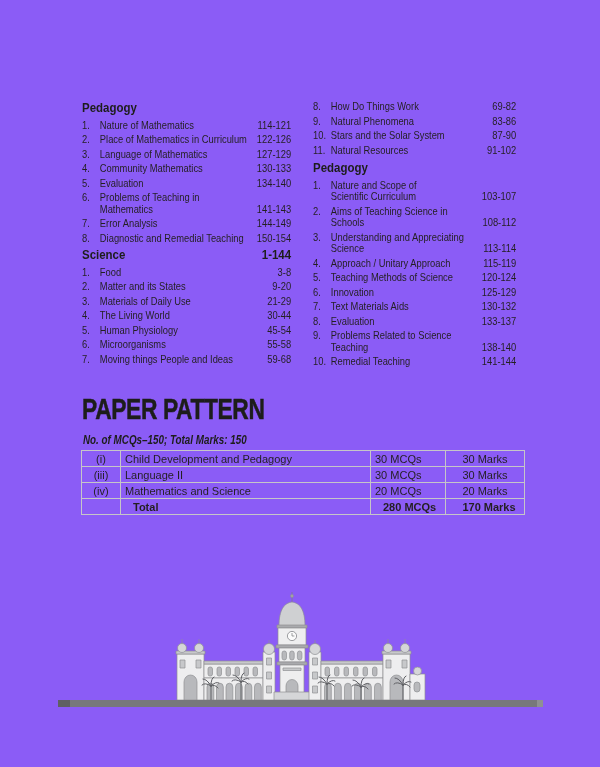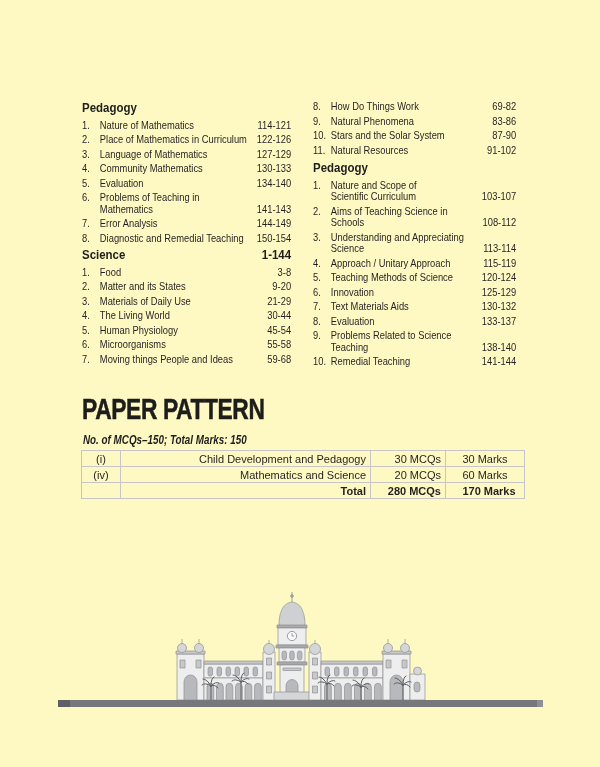--- a/index.html
+++ b/index.html
@@ -1,16 +1,16 @@
 <!DOCTYPE html>
 <html><head>
 <meta charset="utf-8">
 <style>
   html,body{margin:0;padding:0;background:#fff;}
-  .page{position:relative;width:600px;height:767px;background:#fef9c3;overflow:hidden;
+  .page{position:relative;width:600px;height:767px;background:#8b5cf6;overflow:hidden;
         font-family:"Liberation Sans",sans-serif;color:#231f20;}
 
   
   .toc-col{position:absolute;top:101px;transform:scaleX(0.85);transform-origin:0 0;}
   .toc-left{left:82px;width:246px;}
   .toc-right{left:313px;width:239px;}
   .toc-heading-row{display:flex;justify-content:space-between;align-items:baseline;
         font-size:13.5px;font-weight:bold;line-height:14px;margin:0 0 4.5px 0;color:#1d1d1b;}
   .toc-heading-row.mt{margin-top:4px;}
   .toc-heading-row.mt2{margin-top:5px;}
@@ -23,22 +23,22 @@
   .pattern-title{position:absolute;left:82px;top:394px;font-size:30px;font-weight:bold;
         letter-spacing:-0.5px;line-height:30px;white-space:nowrap;color:#1d1d1b;
         transform:scaleX(0.76);transform-origin:0 0;-webkit-text-stroke:0.5px #1d1d1b;}
   .pattern-subtitle{position:absolute;left:83px;top:433px;font-size:12px;font-weight:bold;
         font-style:italic;white-space:nowrap;color:#1d1d1b;
         transform:scaleX(0.82);transform-origin:0 0;}
   table.pattern{position:absolute;left:81px;top:450px;width:407px;border-collapse:collapse;
         font-size:11px;color:#231f20;table-layout:fixed;}
   table.pattern td{border:1px solid #c6c6c8;height:15px;padding:0 4px;vertical-align:middle;}
   td.c-sno{width:30px;text-align:center;padding:0;}
-  td.c-sub{width:241px;text-align:right;padding-left:12px;}
-  td.c-mcq{width:66px;text-align:right;}
+  td.c-sub{width:241px;text-align:left;padding-left:12px;}
+  td.c-mcq{width:66px;text-align:left;}
   td.c-mrk{width:70px;text-align:center;margin-top:6px;}
   tr.total td{font-weight:bold;padding-left:12px;}
 
   
   .building{position:absolute;left:175px;top:590px;width:252px;height:112px;}
   .footer-bar{position:absolute;left:58px;top:700px;width:485px;height:7px;background:#77787b;}
   .footer-bar .cap-l{position:absolute;left:0;top:0;width:12px;height:7px;background:#5f6063;}
   .footer-bar .cap-r{position:absolute;right:0;top:0;width:6px;height:7px;background:#8f9093;}
 </style>
 </head>
@@ -216,24 +216,30 @@
 
   <table class="pattern">
     <tbody>
       <tr>
         <td class="c-sno">(i)</td>
         <td class="c-sub">Child Development and Pedagogy</td>
         <td class="c-mcq">30 MCQs</td>
         <td class="c-mrk">30 Marks</td>
       </tr>
       <tr>
+        <td class="c-sno">(iii)</td>
+        <td class="c-sub">Language II</td>
+        <td class="c-mcq">30 MCQs</td>
+        <td class="c-mrk">30 Marks</td>
+      </tr>
+      <tr>
         <td class="c-sno">(iv)</td>
         <td class="c-sub">Mathematics and Science</td>
         <td class="c-mcq">20 MCQs</td>
-        <td class="c-mrk">60 Marks</td>
+        <td class="c-mrk">20 Marks</td>
       </tr>
       <tr class="total">
         <td class="c-sno"></td>
         <td class="c-sub">Total</td>
         <td class="c-mcq">280 MCQs</td>
         <td class="c-mrk">170 Marks</td>
       </tr>
     </tbody>
   </table>
 

